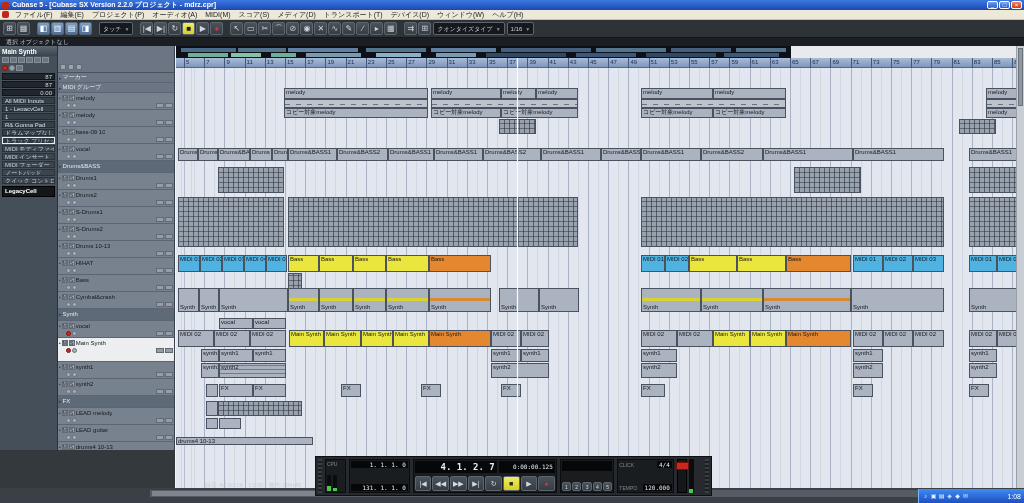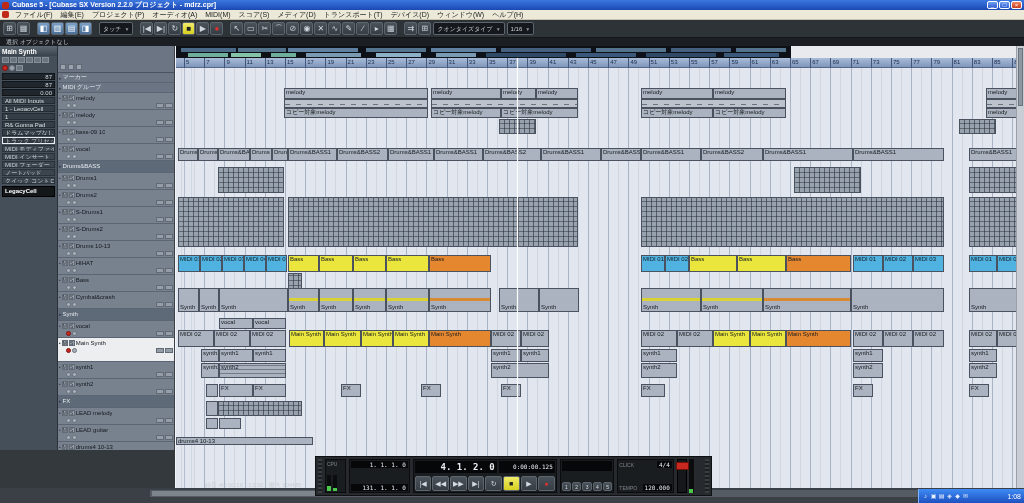--- a/index.html
+++ b/index.html
@@ -1052,21 +1052,21 @@
             <i style="height:3px"></i>
           </div>
       </div>
     </div>
     <div class="tp-block" style="width:62px">
       <div class="tp-disp">1. 1. 1. 0</div>
       <div class="tp-disp">131. 1. 1. 0</div>
     </div>
     <div class="tp-block" style="width:148px">
       <div style="display:flex;gap:2px">
-        <div class="tp-disp big" style="flex:1">4. 1. 2. 0</div>
+        <div class="tp-disp big" style="flex:1">4. 1. 2. 7</div>
         <div class="tp-disp" style="width:52px;line-height:12px">0:00:00.125</div>
       </div>
       <div class="tp-btnrow" id="tp-buttons">
           <div class="tp-btn">|◀</div>
           <div class="tp-btn">◀◀</div>
           <div class="tp-btn">▶▶</div>
           <div class="tp-btn">▶|</div>
           <div class="tp-btn">↻</div>
           <div class="tp-btn stop">■</div>
           <div class="tp-btn">▶</div>

